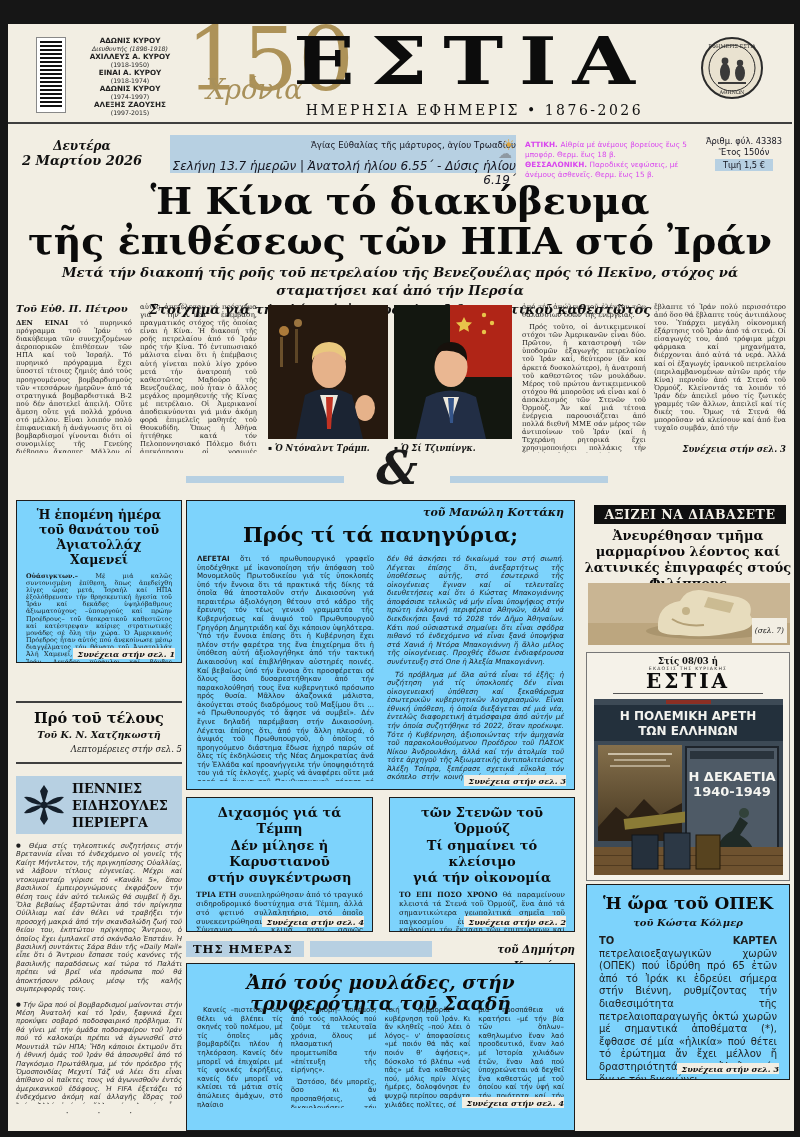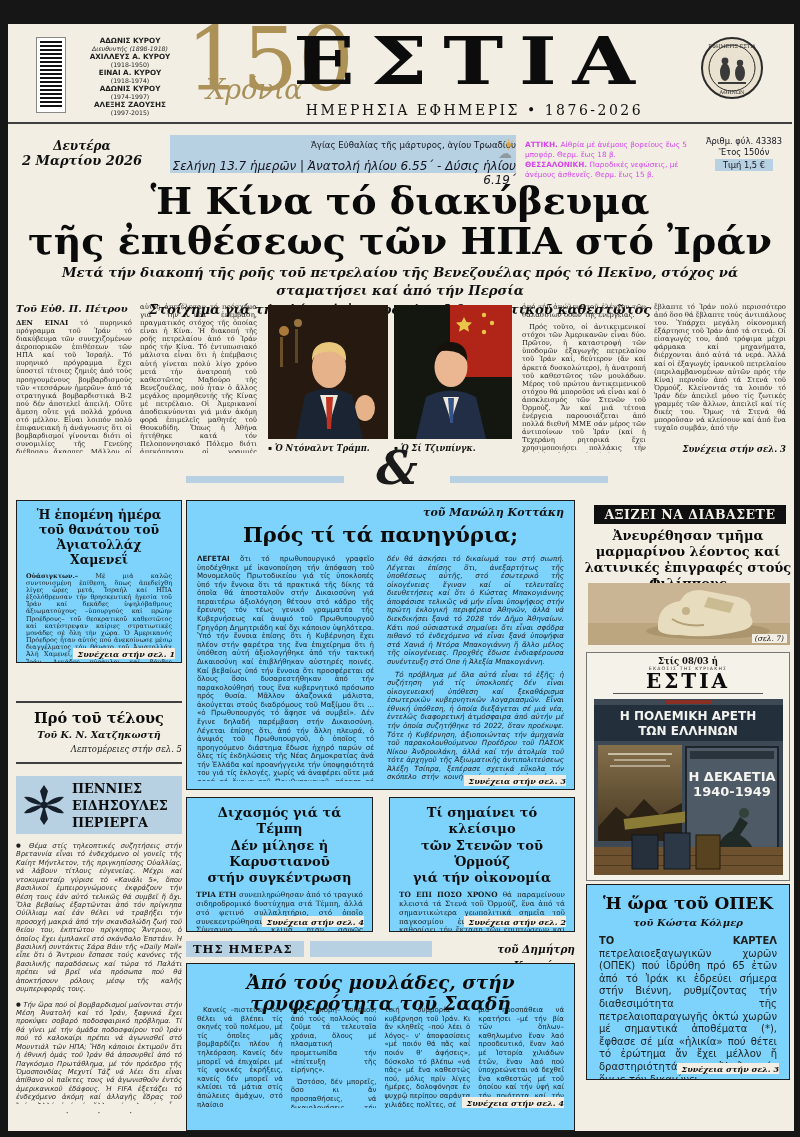--- a/index.html
+++ b/index.html
@@ -237,22 +237,22 @@
       <div>Διχασμός γιά τά Τέμπη</div>
       <div>Δέν μίλησε ἡ Καρυστιανοῦ</div>
       <div>στήν συγκέντρωση</div>
     </div>
     <p class="serif just" style="font-size:7.3px;line-height:1.2;margin-top:5px;color:#191919;"><b>ΤΡΙΑ ΕΤΗ </b><span>συνεπληρώθησαν ἀπό τό τραγικό σιδηροδρομικό δυστύχημα στά Τέμπη, ἀλλά στό φετινό συλλαλητήριο, στό ὁποῖο συνεκεντρώθησαν χιλιάδες πολῖτες στό Σύνταγμα, τό κλίμα ἦταν σαφῶς διαφορετικό. Διότι οἱ οἰκογένειες τῶν θυμάτων ἔχουν χωρισθεῖ στά δύο μετά τήν ἀπόφαση τῆς</span></p>
     <div class="continues" style="right:8px;bottom:4px;">Συνέχεια στήν σελ. 4</div>
   </div>
 
   <div class="abs box" style="left:389px;top:797px;width:186px;height:135px;padding:7px 9px;">
     <div class="serif bold center" style="font-size:13px;line-height:1.25;color:#0d0d0d;">
+      <div>τῶν Στενῶν τοῦ Ὁρμούζ</div>
       <div>Τί σημαίνει τό κλείσιμο</div>
-      <div>τῶν Στενῶν τοῦ Ὁρμούζ</div>
       <div>γιά τήν οἰκονομία</div>
     </div>
     <p class="serif just" style="font-size:7.3px;line-height:1.2;margin-top:5px;color:#191919;"><b>ΤΟ ΕΠΙ ΠΟΣΟ ΧΡΟΝΟ </b><span>θά παραμείνουν κλειστά τά Στενά τοῦ Ὁρμούζ, ἕνα ἀπό τά σημαντικώτερα γεωπολιτικά σημεῖα τοῦ παγκοσμίου ἐνεργειακοῦ χάρτη, θά καθορίσει τήν ἔκταση τῶν ἐπιπτώσεων καί τούς κλυδωνισμούς στίς διεθνεῖς ἀγορές. Ἕνα πλῆρες κλείσιμο τῶν Στενῶν τοῦ Ὁρμούζ δέν ἀποτελεῖ ἁπλῶς</span></p>
     <div class="continues" style="right:8px;bottom:4px;">Συνέχεια στήν σελ. 2</div>
   </div>
 
   <div class="abs blue serif bold" style="left:186px;top:941px;width:118px;height:16px;font-size:11.5px;line-height:16px;letter-spacing:1px;padding-left:7px;box-sizing:border-box;color:#0d0d0d;">ΤΗΣ ΗΜΕΡΑΣ</div>
   <div class="abs blue" style="left:310px;top:941px;width:122px;height:16px;"></div>
   <div class="abs serif bold ital right" style="left:436px;top:941px;width:139px;font-size:10.5px;line-height:16px;color:#111;">τοῦ Δημήτρη Καπράνου</div>
 
@@ -283,21 +283,21 @@
   <div class="abs photo" style="left:588px;top:583px;width:202px;height:62px;">
     <svg width="202" height="62" viewBox="0 0 202 62">
       <rect width="202" height="62" fill="#c9b593"></rect>
       <rect y="40" width="202" height="22" fill="#bca67f"></rect>
       <ellipse cx="120" cy="48" rx="62" ry="8" fill="#9f8a62" opacity=".6"></ellipse>
       <path d="M70 46 Q68 22 92 18 Q100 4 118 8 L150 14 Q166 18 162 32 Q170 44 152 48 Q120 56 92 52 Q72 52 70 46 Z" fill="#e7dcbd"></path>
       <path d="M120 14 L146 20 L142 30 L116 24 Z" fill="#cbbb92"></path>
       <circle cx="98" cy="28" r="4" fill="#c3b288"></circle>
       <path d="M84 36 Q96 44 116 42" stroke="#b4a076" stroke-width="2" fill="none"></path>
     </svg>
-    <div class="abs serif ital" style="right:3px;bottom:2px;font-size:7.5px;background:#f2eee3;padding:0 3px;color:#222;">(σελ. 7)</div>
+    <div class="abs serif ital" style="right:3px;bottom:2px;font-size:7.5px;background:#f2eee3;padding:8px 3px;color:#222;">(σελ. 7)</div>
   </div>
 
   <div class="abs" style="left:586px;top:652px;width:204px;height:229px;border:1px solid #777;background:#f5f2e9;box-sizing:border-box;overflow:hidden;">
     <div class="serif bold center" style="font-size:8.5px;margin-top:3px;color:#111;text-align:center;">Στίς 08/03 ἡ</div>
     <div class="sans center" style="font-size:4.6px;letter-spacing:1.2px;color:#333;">ΕΚΔΟΣΙΣ ΤΗΣ ΚΥΡΙΑΚΗΣ</div>
     <div class="serif bold center" style="font-size:20px;line-height:1;letter-spacing:3px;color:#0c0c0c;">ΕΣΤΙΑ</div>
     <div style="width:150px;height:1px;background:#555;margin:2px auto 0;"></div>
     <div class="abs" style="left:7px;top:46px;width:189px;height:176px;">
       <svg width="189" height="176" viewBox="0 0 189 176">
         <rect width="189" height="176" fill="#3d4a56"></rect>

